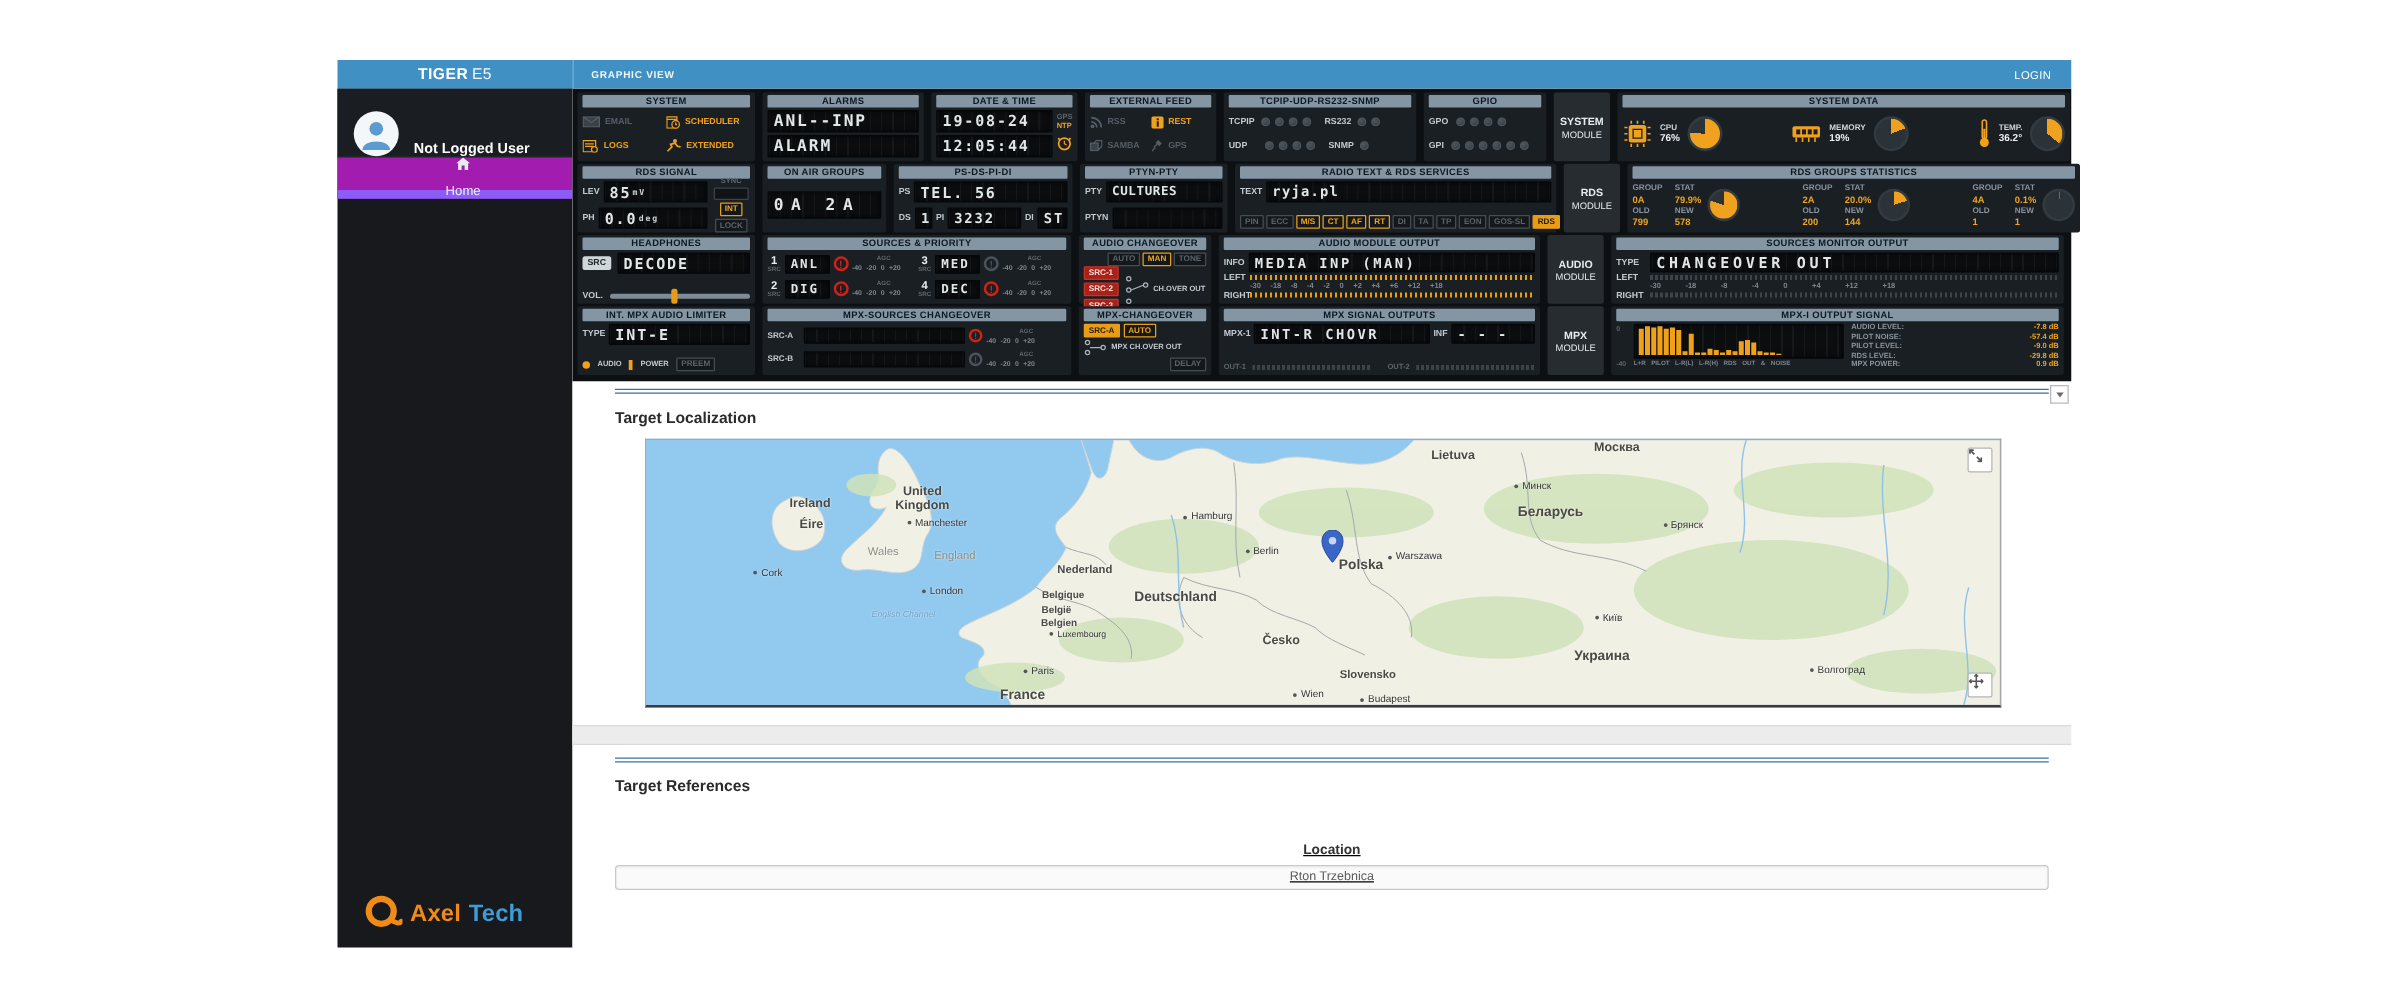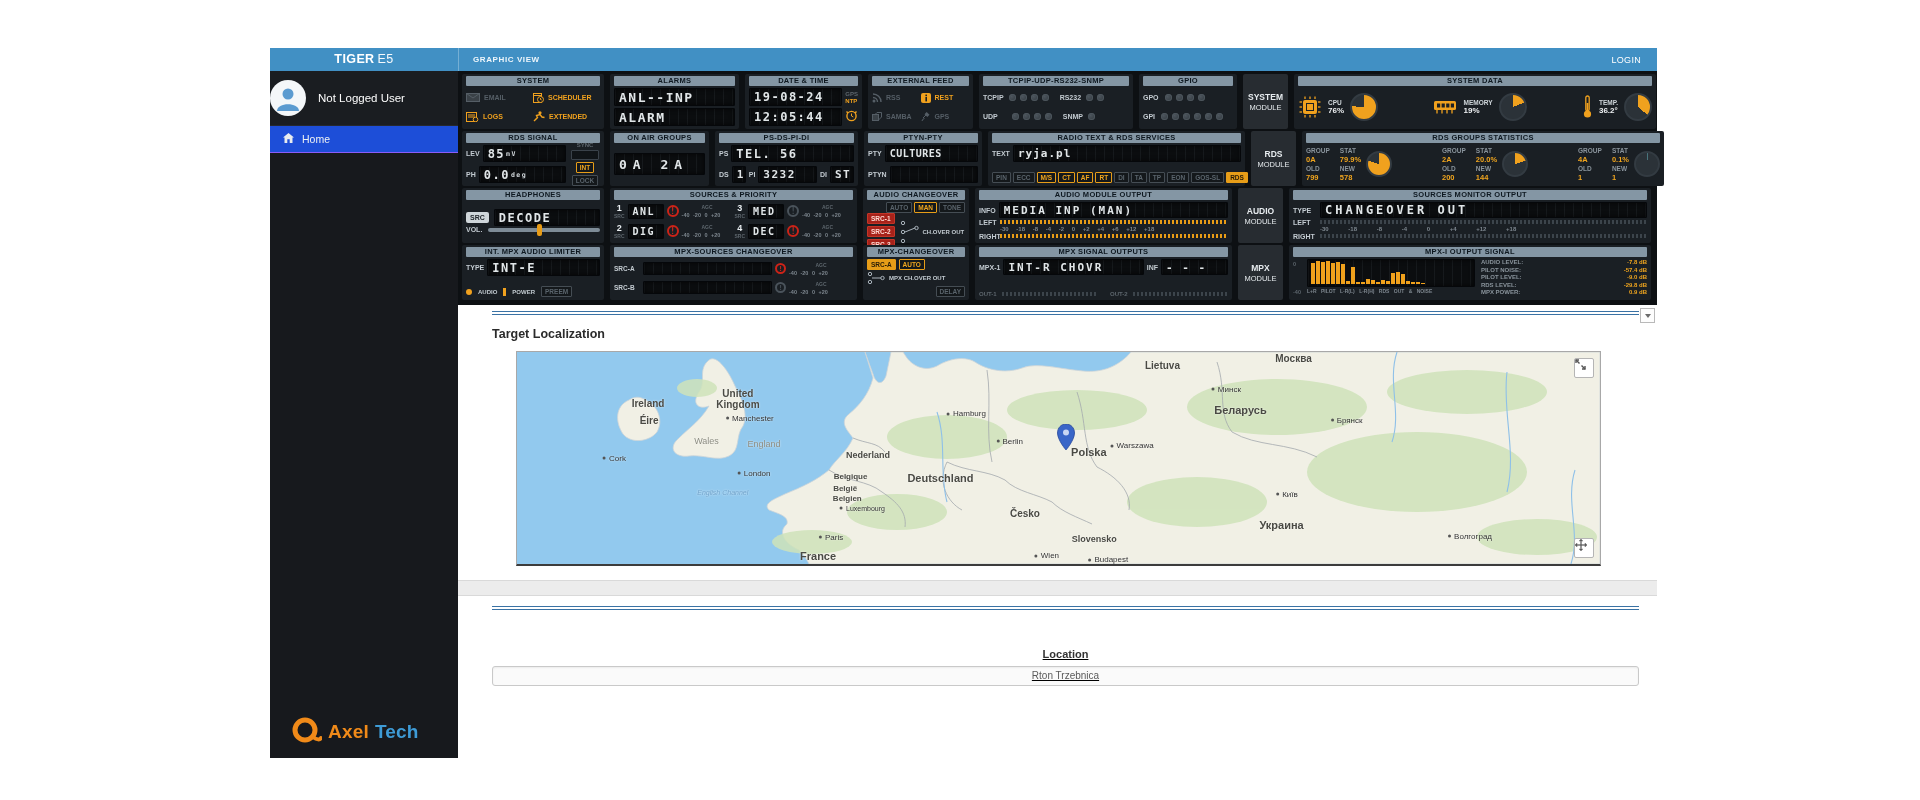--- a/index.html
+++ b/index.html
@@ -12,26 +12,26 @@
   .brand{width:188px;text-align:center;color:#fff;font-size:12.5px;letter-spacing:.4px;
          border-right:1px solid rgba(255,255,255,.28);line-height:23px;}
   .brand b{font-weight:bold;}
   .brand span{font-weight:normal;opacity:.95;margin-left:3px;}
   .viewlbl{margin-left:14px;font-size:8px;font-weight:bold;color:#eef6fb;letter-spacing:.6px;}
   .loginlbl{margin-left:auto;margin-right:16px;font-size:9px;color:#ffffff;letter-spacing:.3px;cursor:pointer;}
 
   
   .body{display:flex;}
   .sidebar{width:188px;height:687px;background:#17191d;position:relative;flex:none;}
-  .usercard{height:54px;display:flex;align-items:center;gap:12px;
-            border-bottom:1px solid #26292e;background:#1a1d21;}
+  .usercard{height:54px;display:flex;align-items:flex-end;gap:12px;padding-left:13px;
+            border-bottom:1px solid #26292e;background:#1a1d21;font-weight:bold;}
   .uname{color:#fdfdfd;font-size:11.5px;}
   .avatar{width:36px;height:36px;border-radius:50%;background:#f4f7f9;display:flex;align-items:center;justify-content:center;flex:none;}
-  .homeitem{height:26px;display:flex;align-items:center;gap:8px;padding-left:13px;background:#1d4ed8;
-            border-bottom:1px solid #8b5cf6;color:#eef1f3;font-size:10.5px;cursor:pointer;}
+  .homeitem{height:26px;display:flex;align-items:center;gap:8px;padding-left:13px;background:#a21caf;
+            border-bottom:7px solid #8b5cf6;color:#eef1f3;font-size:10.5px;cursor:pointer;flex-direction:column;}
   .sblogo{position:absolute;left:20px;bottom:8px;display:flex;align-items:center;gap:6px;}
   .sblogo .axel{color:#f08a19;font-weight:bold;font-size:19px;letter-spacing:.2px;}
   .sblogo .tech{color:#3e9bd6;font-weight:bold;font-size:19px;letter-spacing:.2px;}
 
   .main{width:1199px;height:687px;background:#ffffff;position:relative;}
 
   
   .dash{position:relative;width:1199px;height:234px;background:#0d1013;padding:3px 0 0 4px;box-sizing:border-box;}
   .dbrow{display:flex;gap:6px;height:55px;margin-bottom:2px;}
   .p{position:relative;background:#1a1f24;border-radius:2px;flex:none;box-sizing:border-box;}
@@ -561,21 +561,21 @@
               </div>
 
             </div>
           </div>
         </div>
 
         <div class="dbrow">
 
           <div class="p" style="width:142px">
             <div class="ph">HEADPHONES</div>
-            <div class="pc col" style="justify-content:center;">
+            <div class="pc col" style="justify-content:space-between;">
               <div class="hr" style="gap:5px;">
                 <span style="background:#cfd6da;color:#20262b;font-size:7px;font-weight:bold;padding:2px 4px;border-radius:2px;cursor:pointer;">SRC</span>
                 <div class="seg" style="height:17px;font-size:12px;flex:1;">DECODE</div>
               </div>
               <div class="hr" style="gap:6px;">
                 <span class="lb">VOL.</span>
                 <div class="slider">
                       <div class="knob"></div>
                     </div>
               </div>
@@ -989,20 +989,21 @@
                     <path d="M4.5,9.8 L6,11.3 L7.5,9.8"></path>
                     <path d="M2.2,4.5 L0.7,6 L2.2,7.5"></path>
                     <path d="M9.8,4.5 L11.3,6 L9.8,7.5"></path>
                   </g>
                 </svg>
           </span>
         </div>
 
         <div class="sep"></div>
         <div class="rule" style="margin-top:10px;"></div>
+        <div class="sectitle">Target References</div>
 
         <div style="margin-top:38px;text-decoration:underline;">
           <div class="fieldlbl">Location</div>
           <div class="fieldbox">Rton Trzebnica</div>
         </div>
       </div>
 
     </main>
   </div>
 </div>

